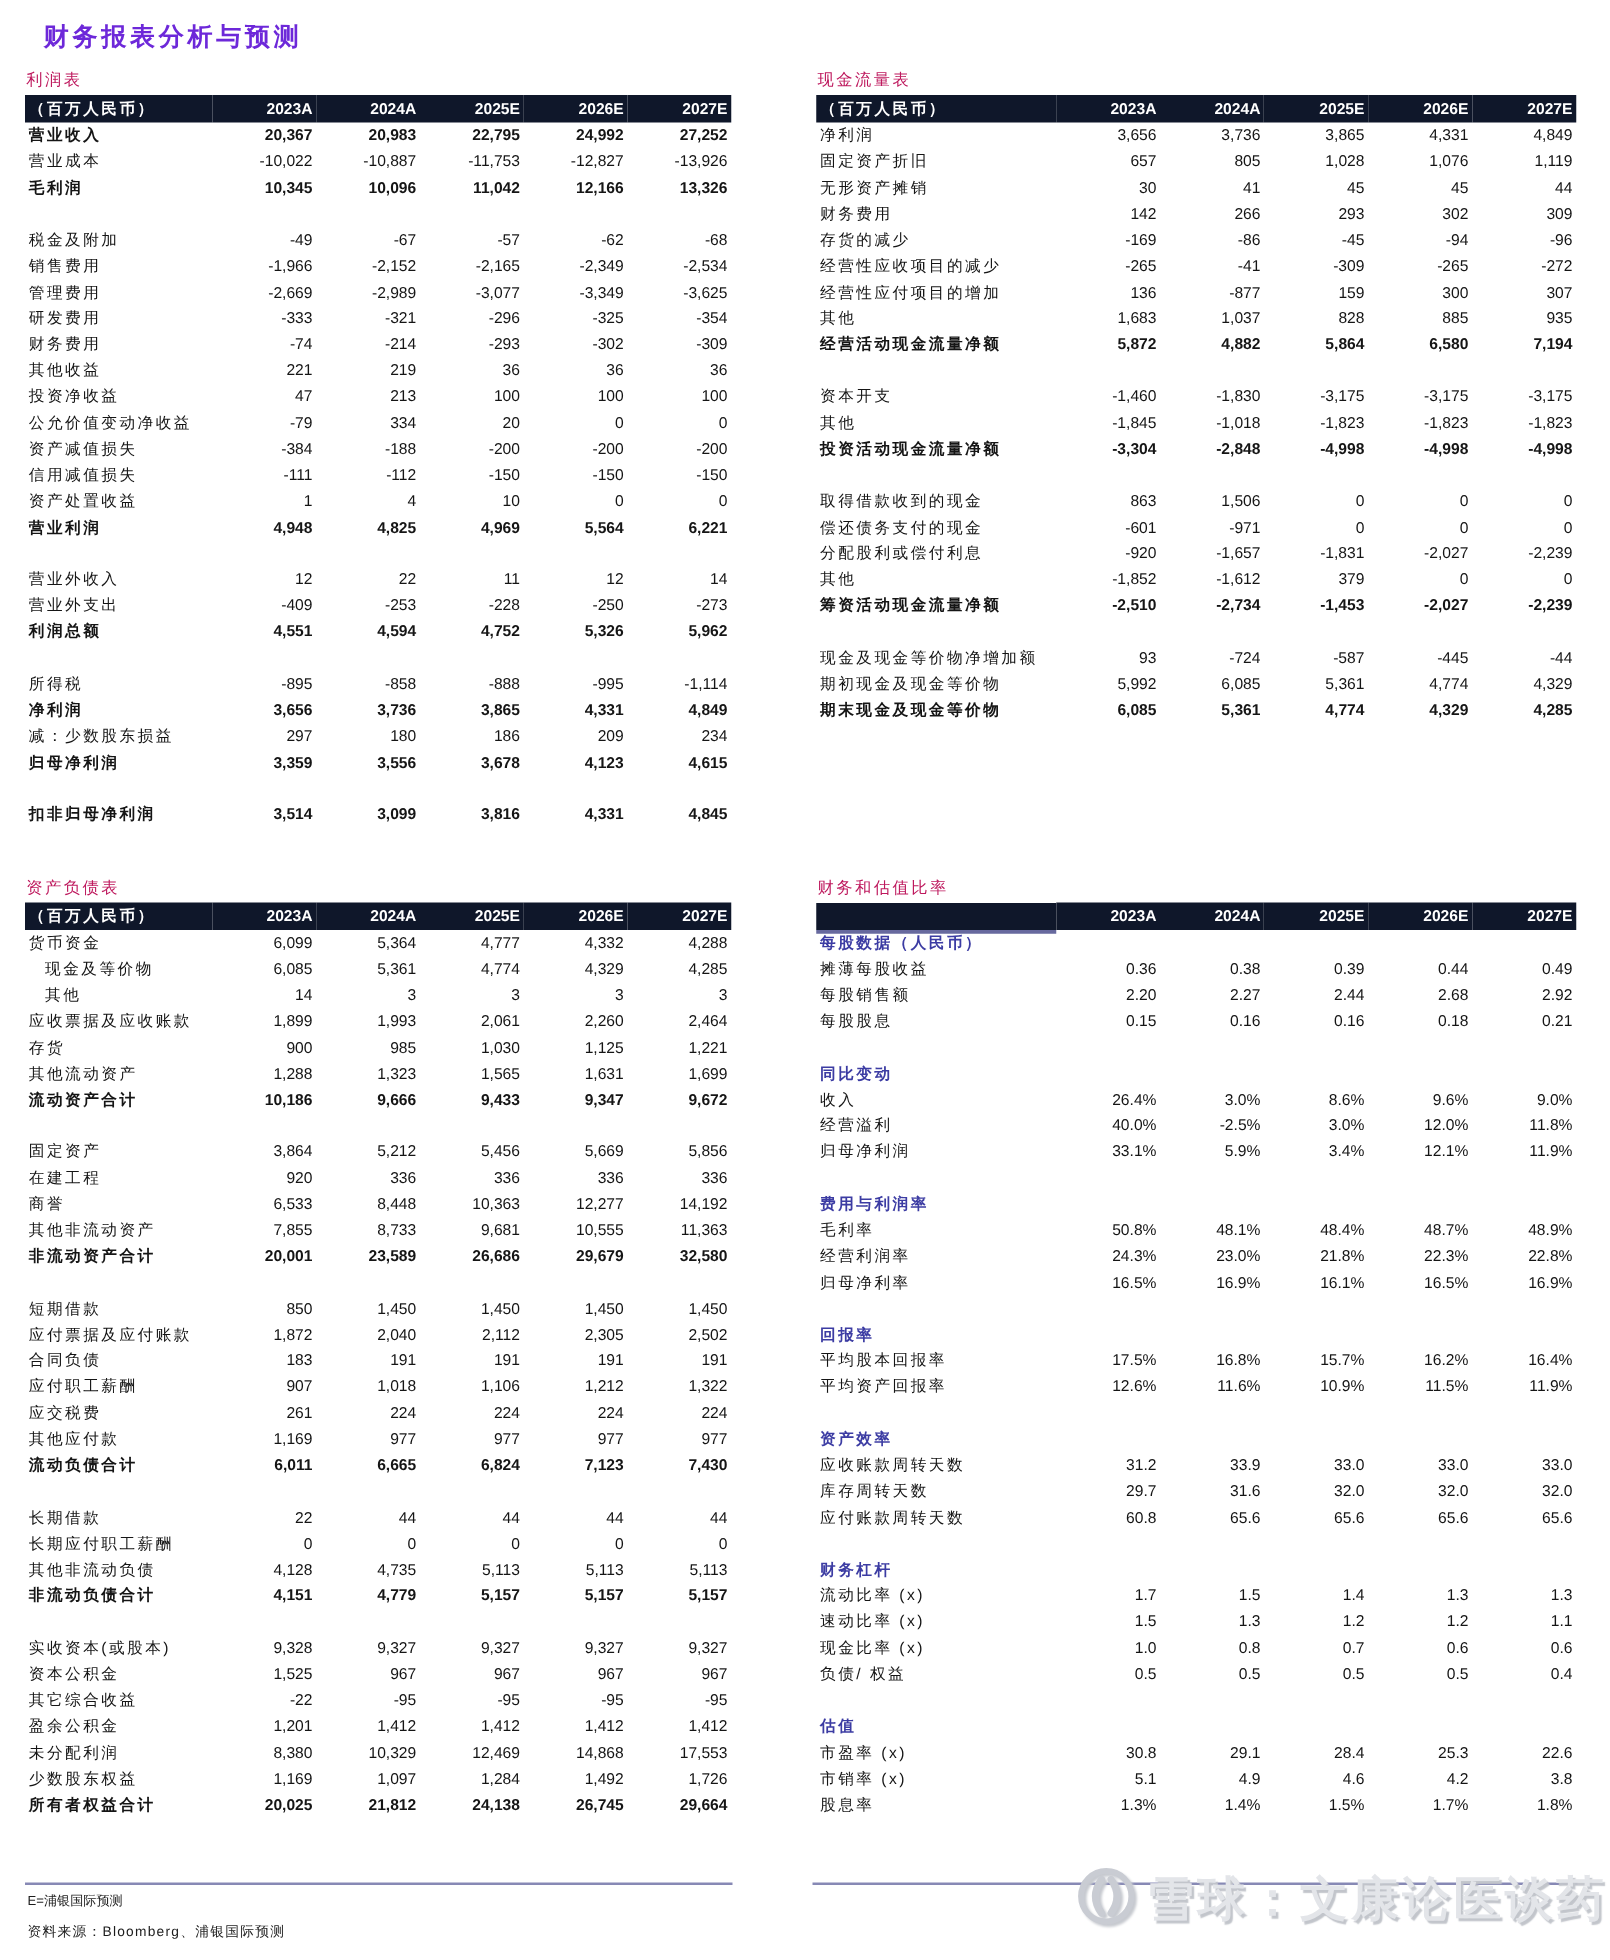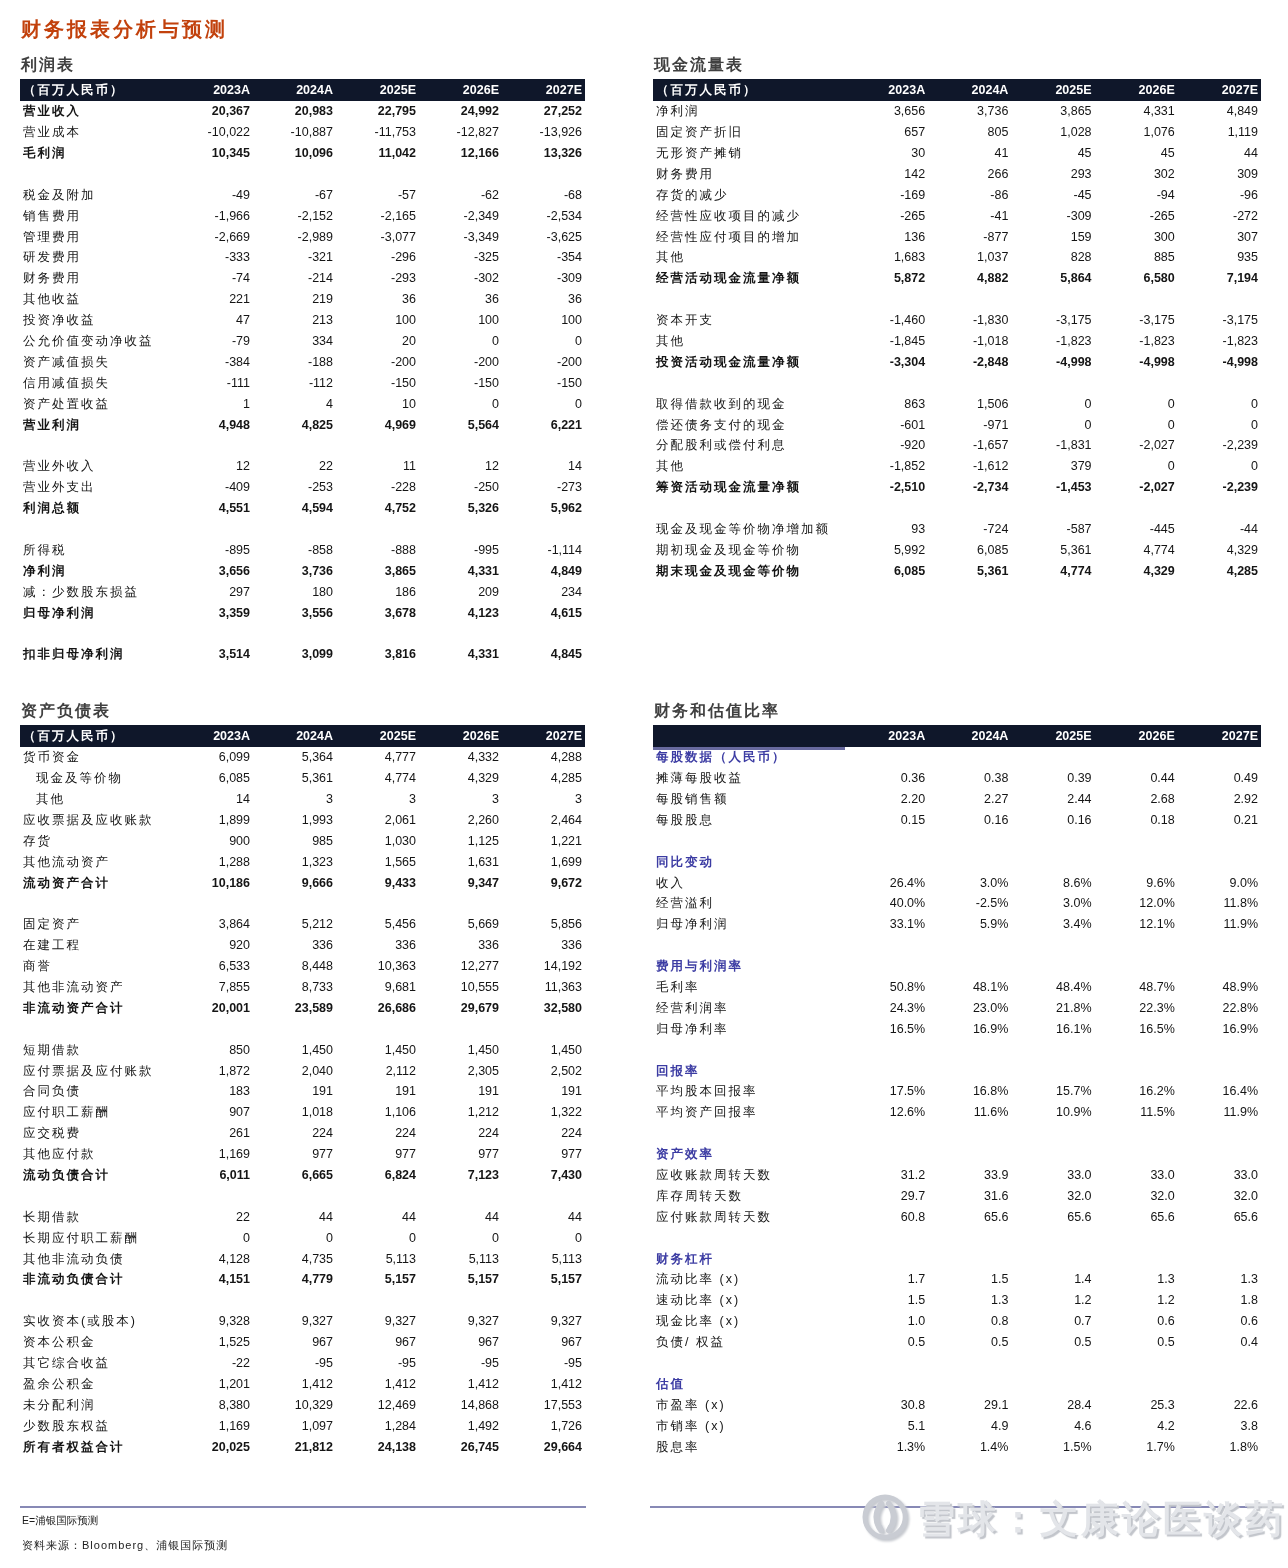--- a/index.html
+++ b/index.html
@@ -1,31 +1,31 @@
 <!DOCTYPE html>
 <html><head>
 <meta charset="utf-8">
 <style>
   html,body{margin:0;padding:0;background:#fff;}
   body{
     width:1288px;height:1568px;position:relative;overflow:hidden;
     font-family:"Liberation Sans","DejaVu Sans",sans-serif;color:#151515;
   }
   .page-title{
-    position:absolute;left:21px;top:16px;margin:0;
-    font-size:20px;font-weight:bold;color:#c2410c;letter-spacing:3px;
+    position:absolute;left:35px;top:16px;margin:0;
+    font-size:20px;font-weight:bold;color:#6d28d9;letter-spacing:3px;
   }
   .block{position:absolute;}
   #income   {left:20px;  top:55px;  width:565px;}
   #cashflow {left:653px; top:55px;  width:608px;}
   #balance  {left:20px;  top:701px; width:565px;}
   #ratios   {left:653px; top:701px; width:608px;}
   .tbl-title{
-    margin:0 0 3px 1px;font-size:16px;font-weight:bold;
-    color:#404040;letter-spacing:2px;min-height:17px;
+    margin:0 0 3px 1px;font-size:13px;font-weight:normal;
+    color:#be185d;letter-spacing:2px;min-height:17px;
   }
   table.fin{width:100%;border-collapse:collapse;table-layout:fixed;}
   table.fin col.label-col{width:150px;}
   #cashflow table.fin col.label-col, #ratios table.fin col.label-col{width:192px;}
   table.fin thead th{
     background:#0f172a;color:#fff;font-weight:bold;font-size:12.5px;
     height:22px;padding:0 3px;line-height:22px;
   }
   table.fin thead th.label{text-align:left;letter-spacing:2px;}
   table.fin thead th.year{text-align:right;}
@@ -930,21 +930,21 @@
             <td class="num">1.4</td>
             <td class="num">1.3</td>
             <td class="num">1.3</td>
           </tr>
           <tr>
             <td class="label">速动比率 (x)</td>
             <td class="num">1.5</td>
             <td class="num">1.3</td>
             <td class="num">1.2</td>
             <td class="num">1.2</td>
-            <td class="num">1.8</td>
+            <td class="num">1.1</td>
           </tr>
           <tr>
             <td class="label">现金比率 (x)</td>
             <td class="num">1.0</td>
             <td class="num">0.8</td>
             <td class="num">0.7</td>
             <td class="num">0.6</td>
             <td class="num">0.6</td>
           </tr>
           <tr>

